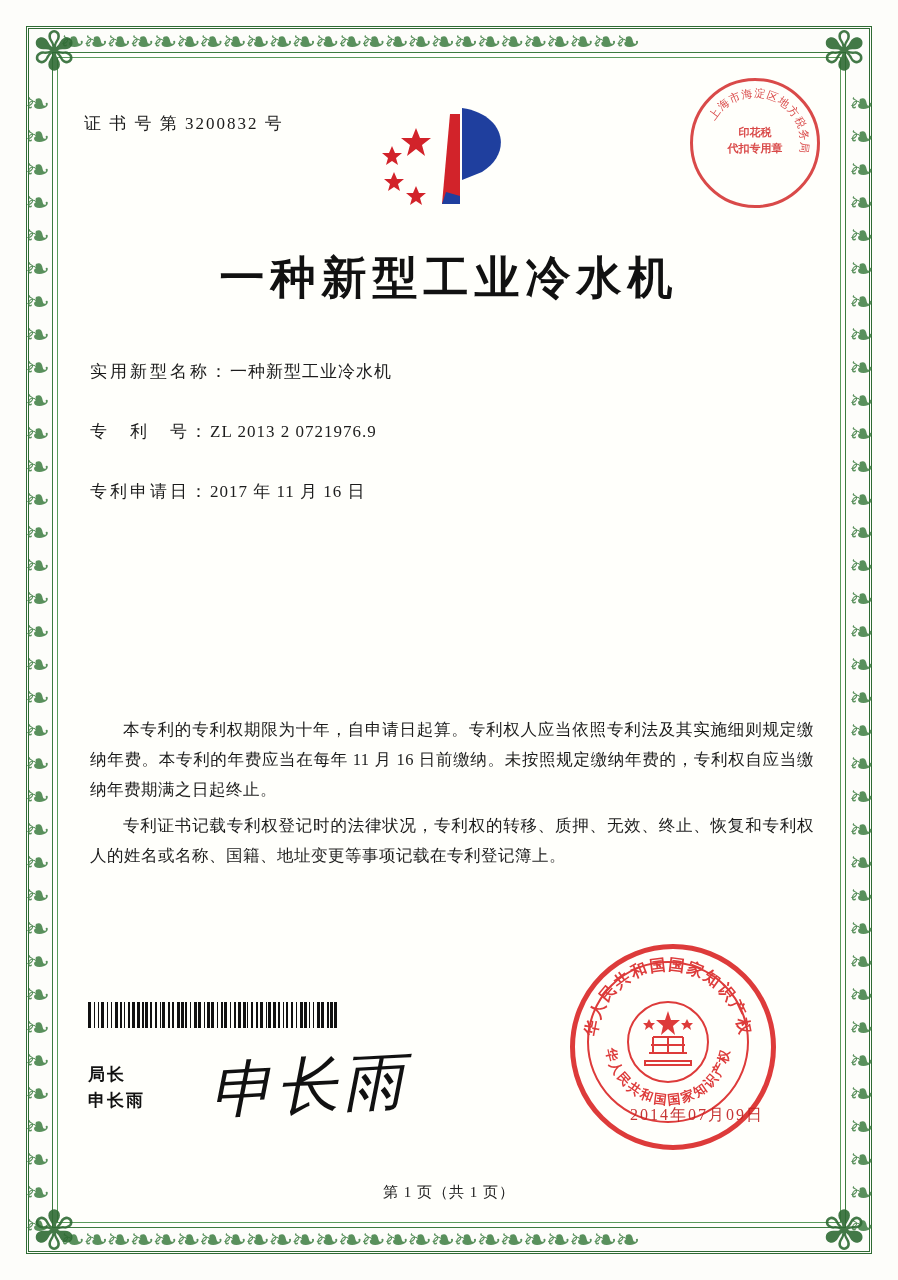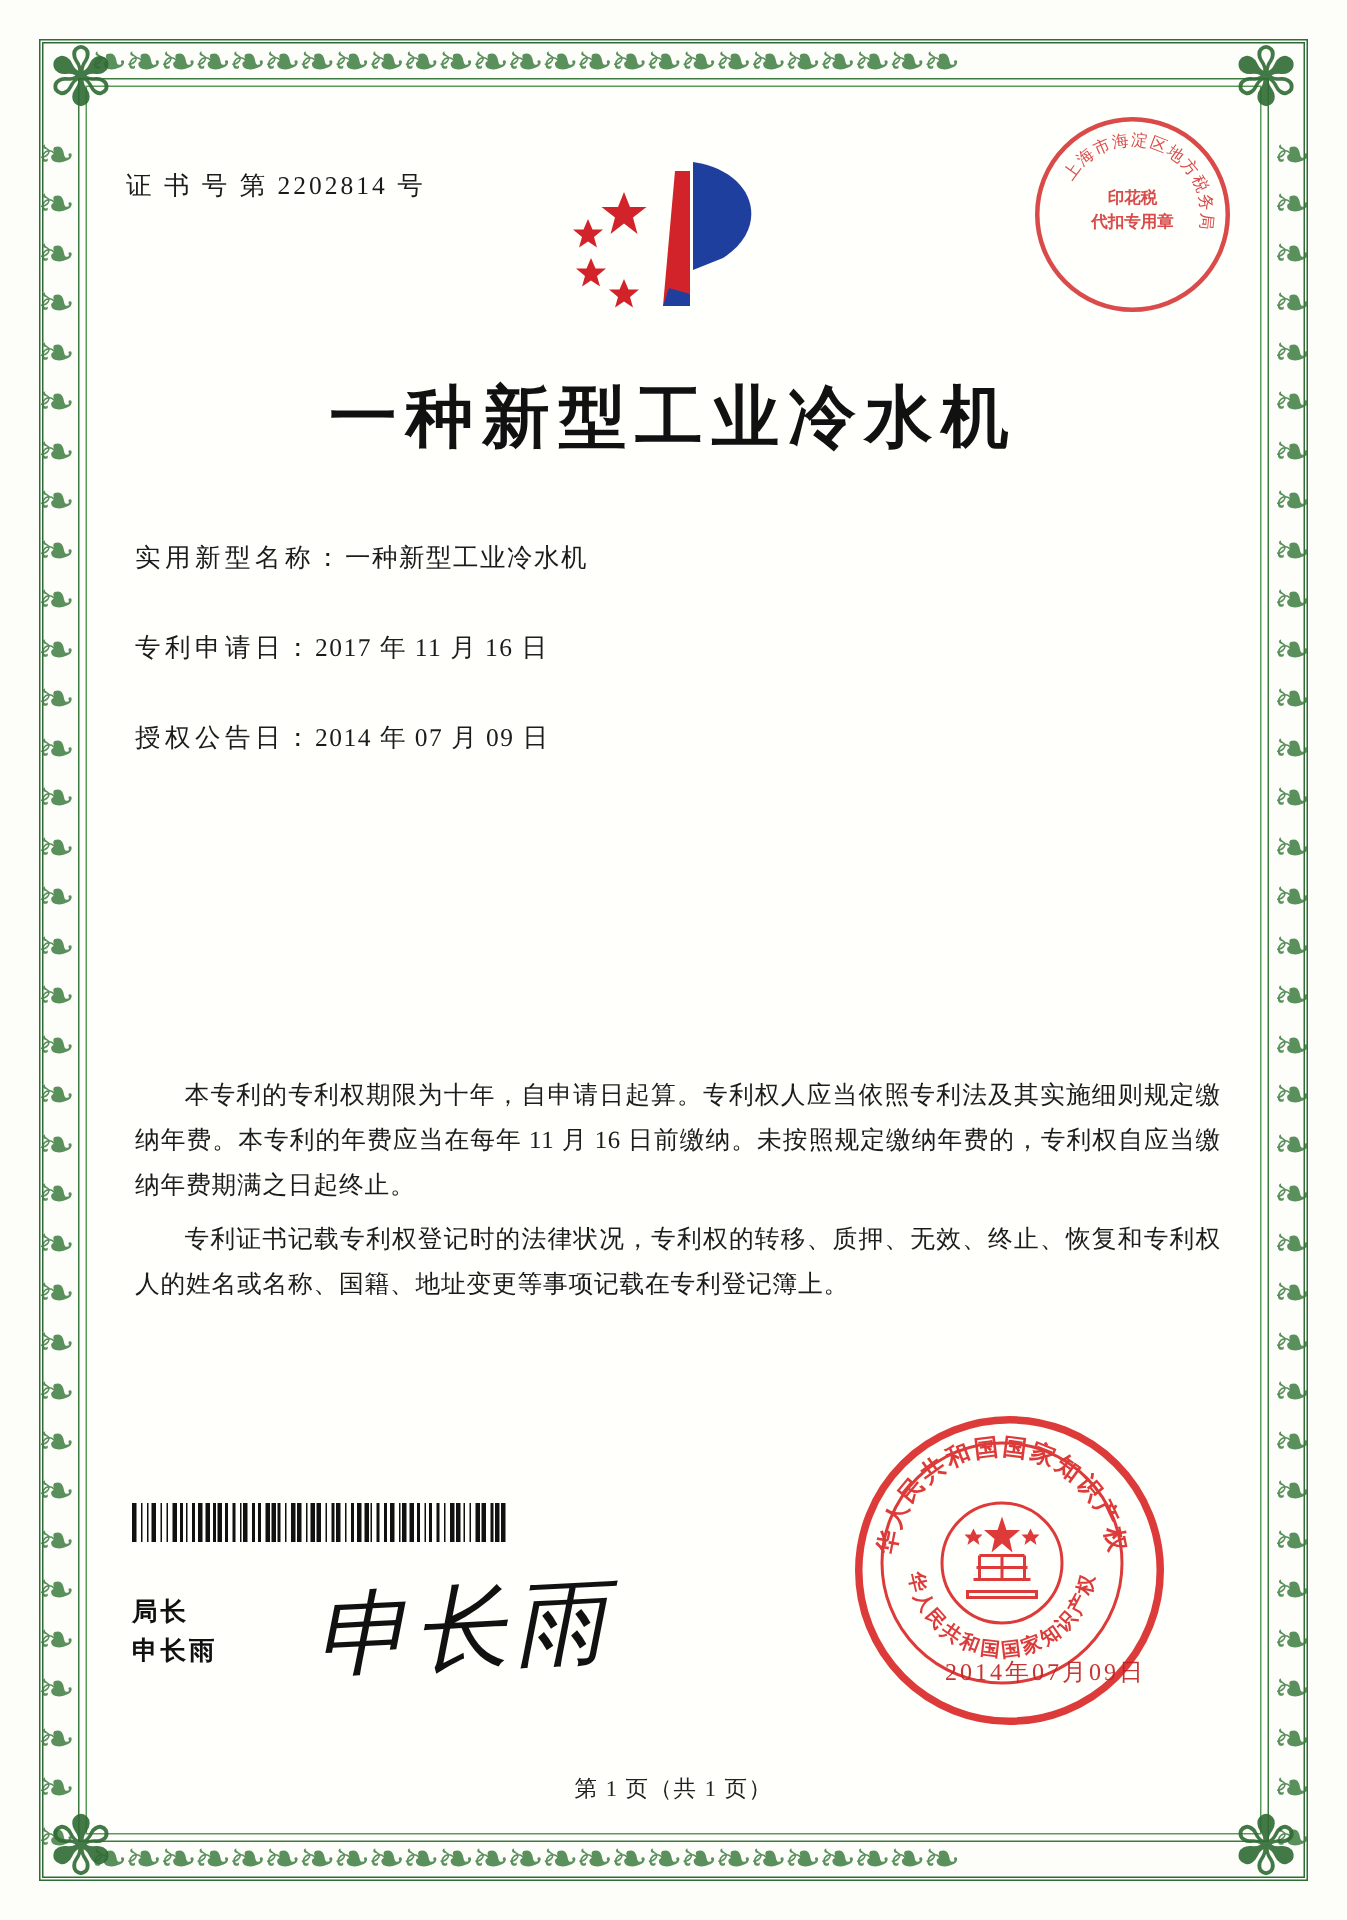--- a/index.html
+++ b/index.html
@@ -254,21 +254,21 @@
 
   <div class="corner corner-tl">✾</div>
   <div class="corner corner-tr">✾</div>
   <div class="corner corner-bl">✾</div>
   <div class="corner corner-br">✾</div>
 
   <div class="content">
 
     <div class="cert-no">
       <span>证 书 号 第</span>
-      <span>2202814</span>
+      <span>3200832</span>
       <span>号</span>
     </div>
 
     <div class="logo">
       <svg viewBox="0 0 190 120" width="190" height="120" aria-hidden="true">
 
         <path d="M108 8 C150 14 160 52 128 72 L108 80 Z" fill="#1f3f9e"></path>
 
         <path d="M96 14 L106 14 L106 104 L88 104 Z" fill="#d2232a"></path>
         <path d="M88 104 L106 104 L106 96 L92 92 Z" fill="#1f3f9e"></path>
@@ -295,24 +295,24 @@
       <div class="ct ct2">代扣专用章</div>
     </div>
 
     <div class="title">一种新型工业冷水机</div>
 
     <div class="fields">
       <div class="field">
         <span class="lbl">实用新型名称：</span><span class="val">一种新型工业冷水机</span>
       </div>
       <div class="field">
-        <span class="lbl">专利申请日：</span><span class="val">2017 年 11 月 16 日</span>
+        <span class="lbl">专　利　号：</span><span class="val">ZL 2013 2 0721976.9</span>
       </div>
       <div class="field">
-        <span class="lbl">授权公告日：</span><span class="val">2014 年 07 月 09 日</span>
+        <span class="lbl">专利申请日：</span><span class="val">2017 年 11 月 16 日</span>
       </div>
     </div>
 
     <div class="paragraphs">
       <p>本专利的专利权期限为十年，自申请日起算。专利权人应当依照专利法及其实施细则规定缴纳年费。本专利的年费应当在每年 11 月 16 日前缴纳。未按照规定缴纳年费的，专利权自应当缴纳年费期满之日起终止。</p>
       <p>专利证书记载专利权登记时的法律状况，专利权的转移、质押、无效、终止、恢复和专利权人的姓名或名称、国籍、地址变更等事项记载在专利登记簿上。</p>
     </div>
 
     <div class="barcode" id="barcode">
         <i style="width:3px;background:#111"></i>

